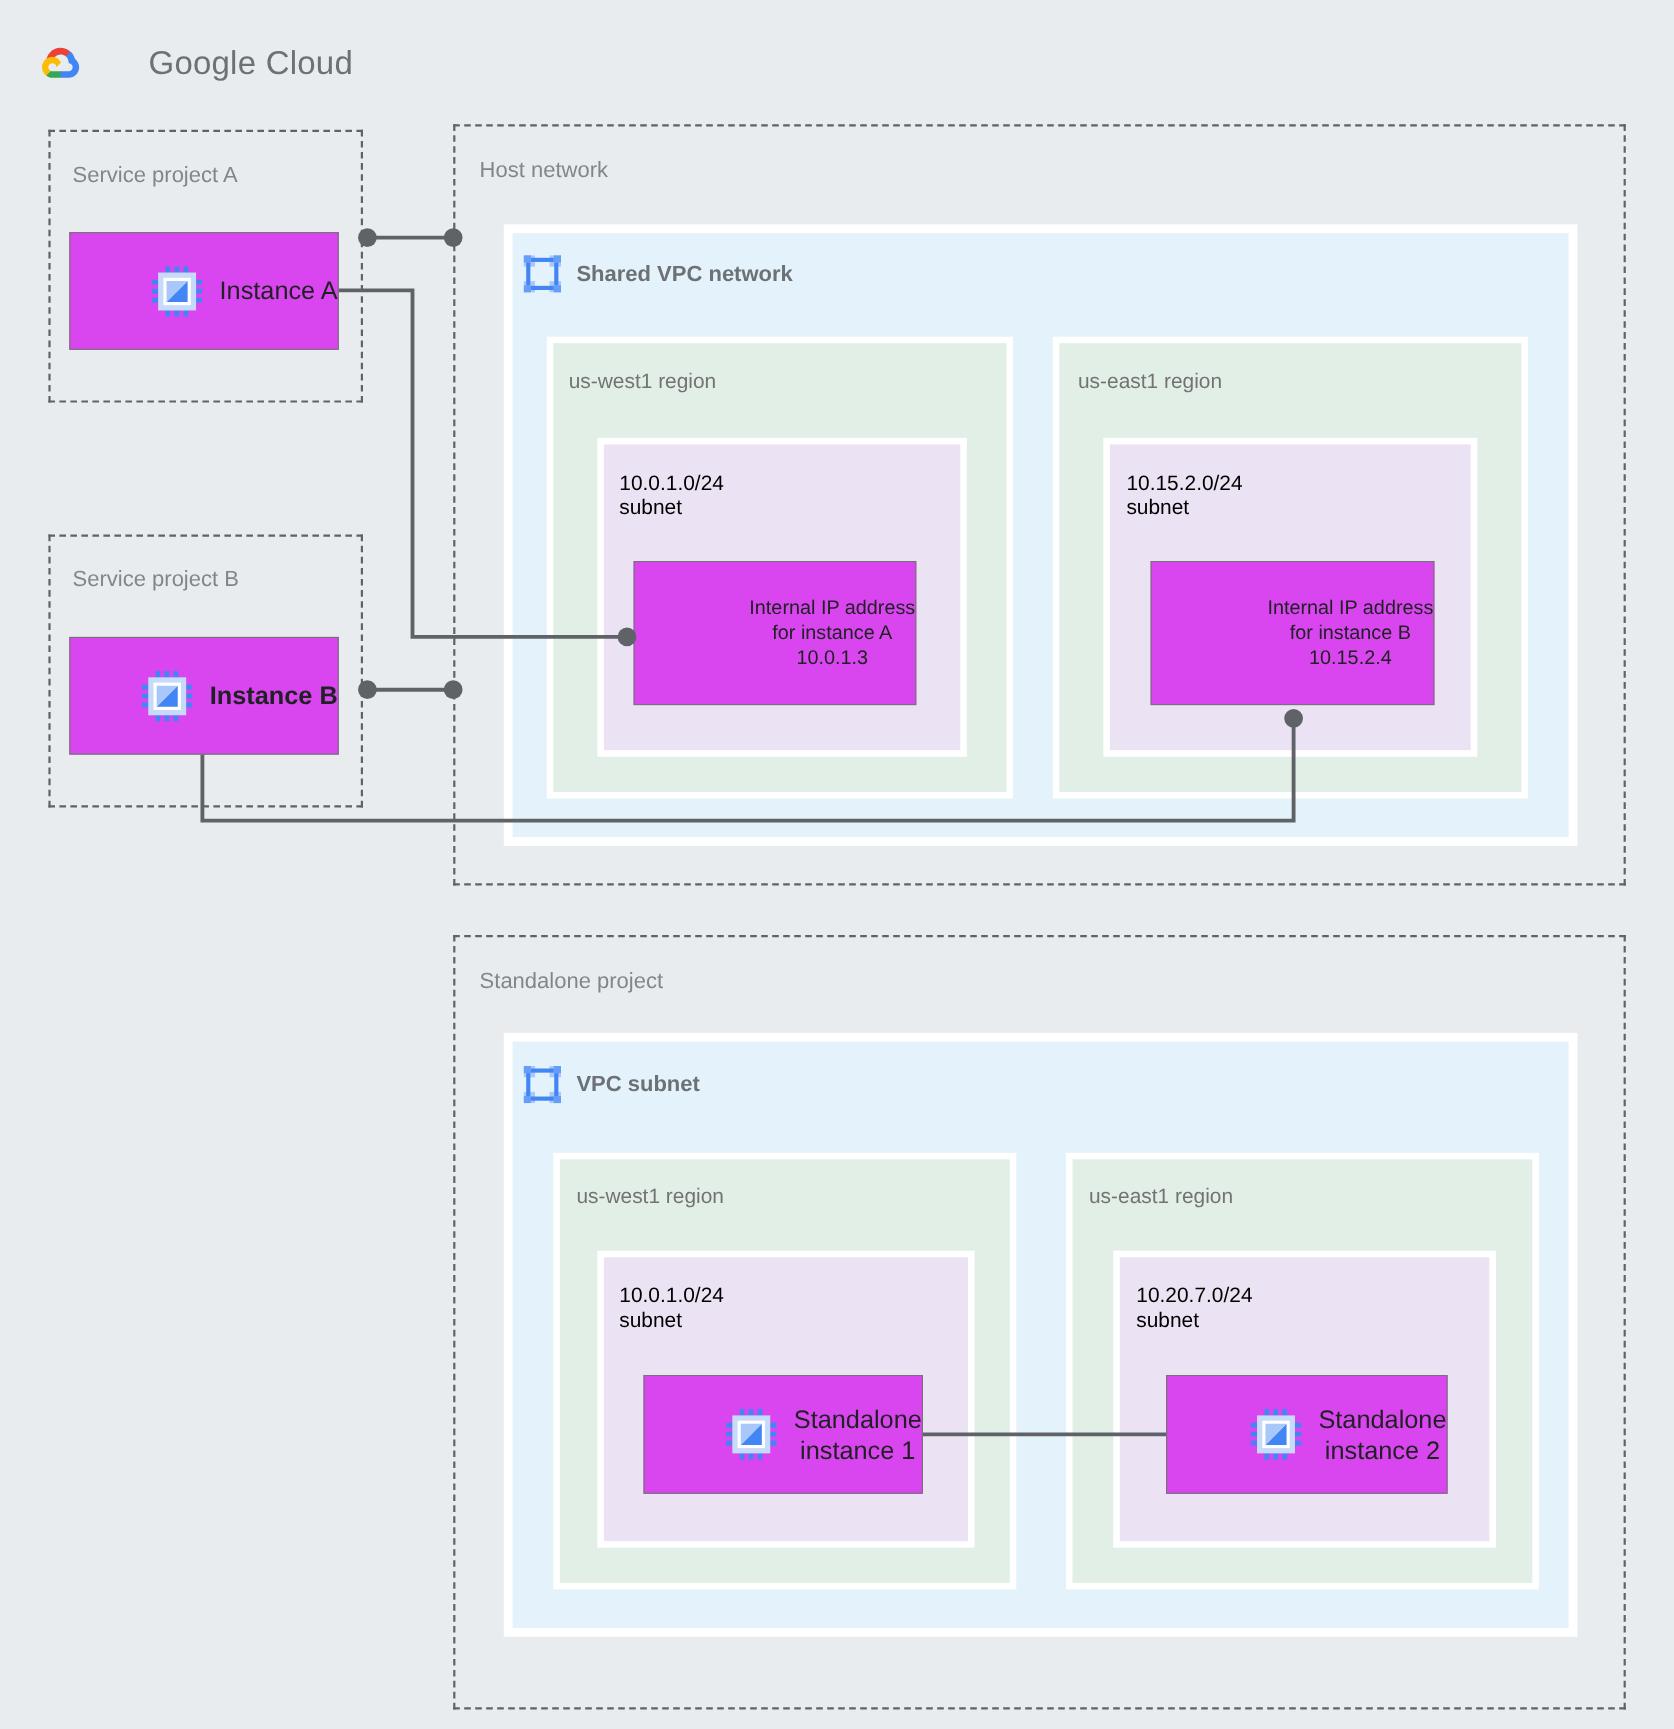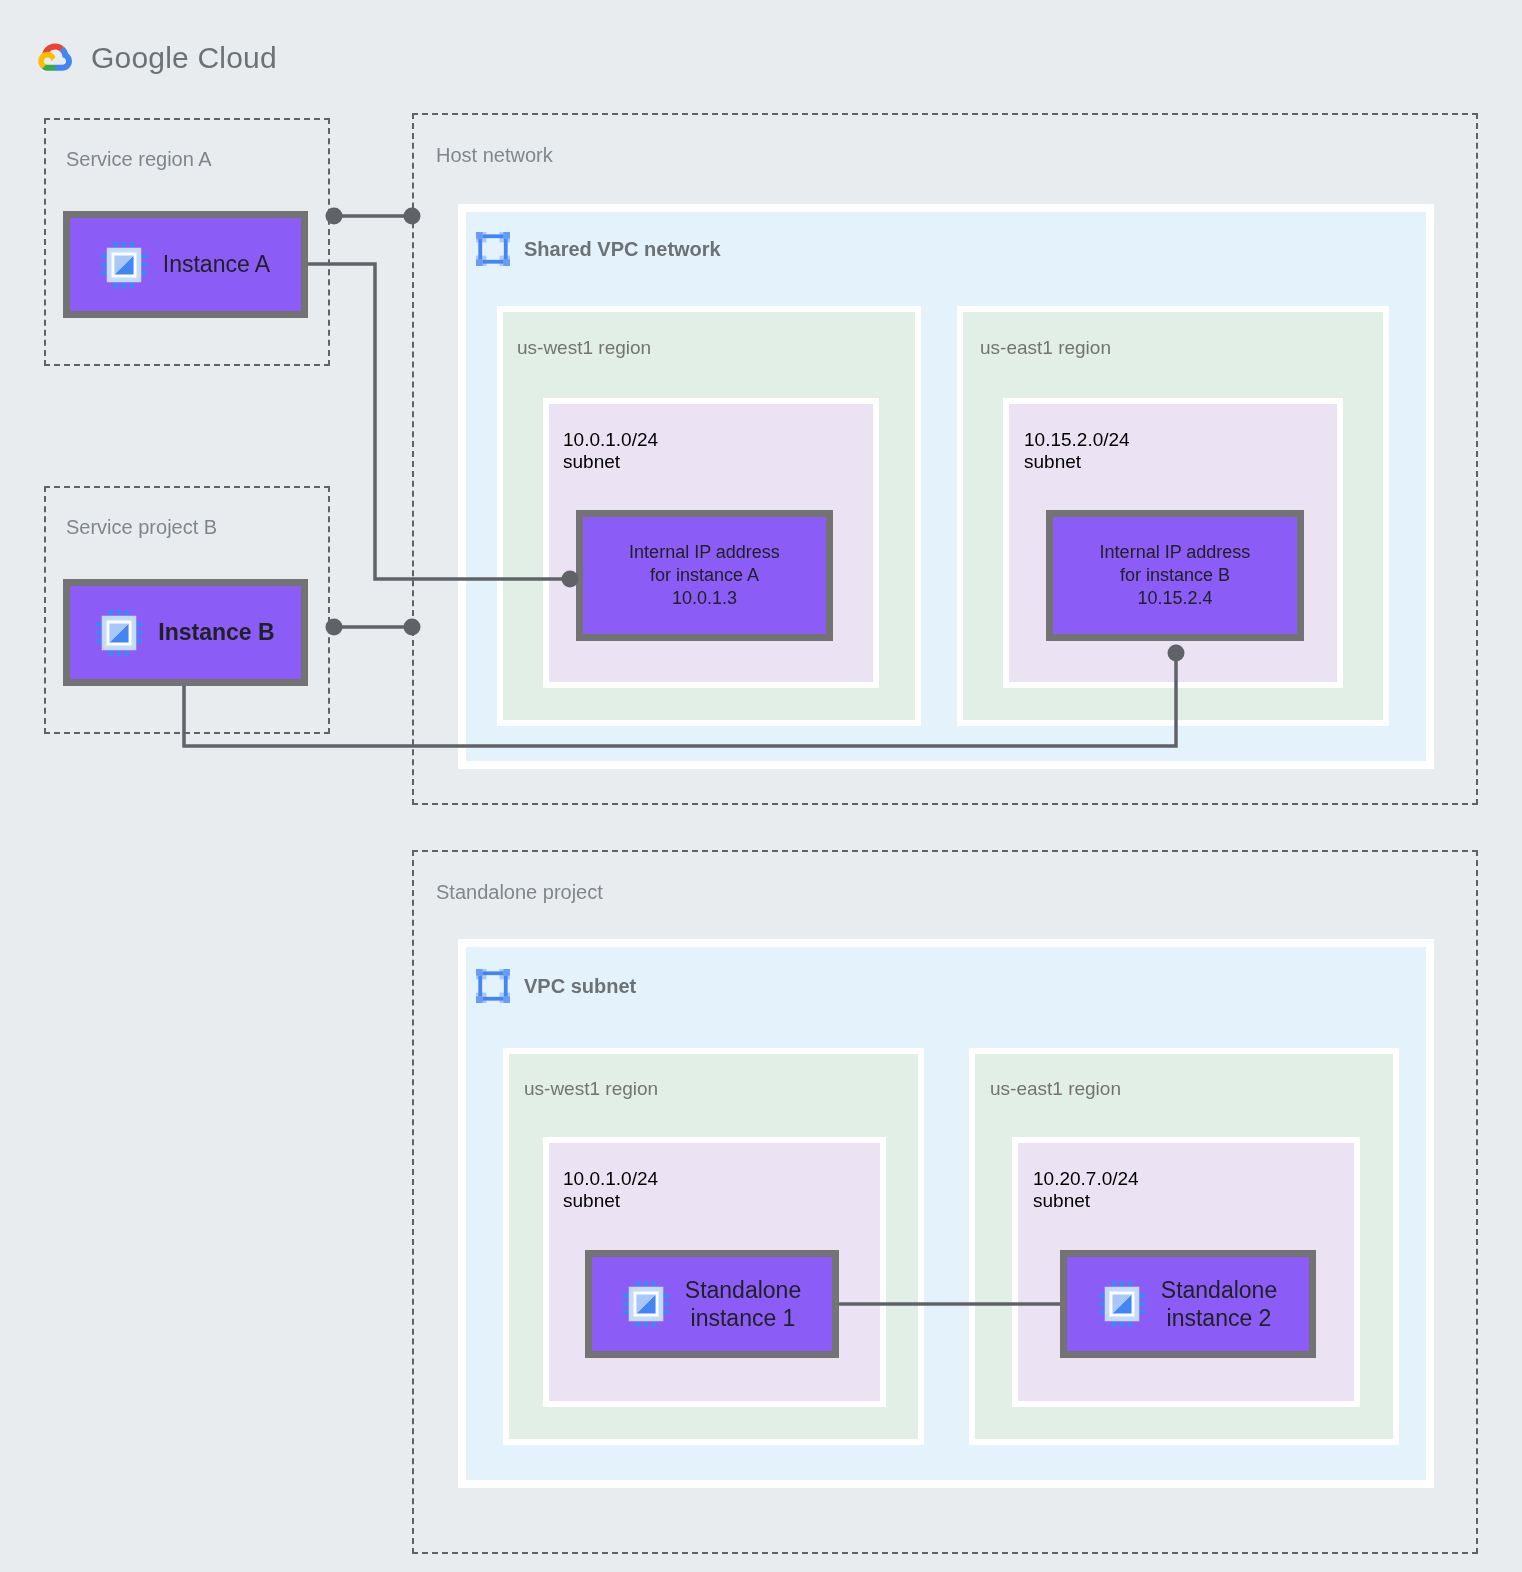--- a/index.html
+++ b/index.html
@@ -27,21 +27,21 @@
     align-items: center;
     gap: 14px;
   }
   .logo-mark { width: 44px; height: 40px; display: block; }
   .logo-text {
     font-size: 30px;
     color: #6b7174;
     letter-spacing: 0.2px;
     white-space: nowrap;
   }
-  .logo-text .lt-bold { font-weight: 400; }
+  .logo-text .lt-bold { font-weight: 400; margin-left: 44px; }
 
   
   .proj {
     position: absolute;
     border: 2px dashed #5f6368;
     background: transparent;
     box-sizing: border-box;
   }
   .proj-label {
     position: absolute;
@@ -96,25 +96,25 @@
     font-size: 19px;
     color: #000000;
     line-height: 1.18;
     white-space: pre-line;
   }
 
   
   .card {
     position: absolute;
     box-sizing: border-box;
-    background: #8b5cf6;
-    border: 7px solid #737373;
+    background: #d946ef;
+    border: 1px solid #737373;
     display: flex;
     align-items: center;
-    justify-content: center;
+    justify-content: flex-end;
   }
   .card-inner {
     display: flex;
     align-items: center;
     gap: 16px;
   }
   .card-text {
     font-size: 23px;
     color: #202124;
     line-height: 1.22;
@@ -147,21 +147,21 @@
     <svg class="logo-mark" viewBox="0 0 48 42">
       <path d="M30.1 13.4 L33.3 10.2 L33.5 8.8 C27.7 3.5 18.4 4.1 13.2 10.2 C11.7 11.9 10.7 14 10.1 16.1 L11.3 15.9 L17.7 14.9 L18.2 14.4 C21.1 11.3 25.9 10.9 29.2 13.6 Z" fill="#ea4335"></path>
       <path d="M38.3 16.0 C37.5 13.2 36.0 10.7 33.9 8.8 L29.2 13.5 C31.0 15.0 32.1 17.3 32.1 19.7 L32.1 20.5 C34.3 20.5 36.1 22.3 36.1 24.5 C36.1 26.7 34.3 28.4 32.1 28.4 L24.1 28.4 L23.3 29.3 L23.3 34.1 L24.1 34.9 L32.1 34.9 C37.8 34.9 42.5 30.3 42.5 24.5 C42.5 21.0 40.8 17.9 38.3 16.0 Z" fill="#4285f4"></path>
       <path d="M16.1 34.9 L24.1 34.9 L24.1 28.4 L16.1 28.4 C15.5 28.4 15.0 28.3 14.5 28.1 L13.4 28.4 L10.1 31.6 L9.8 32.6 C11.6 34.0 13.8 34.9 16.1 34.9 Z" fill="#34a853"></path>
       <path d="M16.1 14.1 C10.4 14.1 5.7 18.7 5.7 24.5 C5.7 27.9 7.3 30.9 9.8 32.6 L14.5 28.1 C12.9 27.4 11.8 25.9 11.8 24.5 C11.8 22.3 13.6 20.5 16.1 20.5 C18.1 20.5 19.9 21.9 19.9 24.5 L19.9 24.5 L24.6 19.8 C22.7 16.4 19.6 14.1 16.1 14.1 Z" fill="#fbbc05"></path>
     </svg>
     <div class="logo-text"><span class="lt-bold">Google</span> <span>Cloud</span></div>
   </div>
 
   <div class="proj" style="left:44px; top:118px; width:286px; height:248px;"></div>
-  <div class="proj-label" style="left:66px; top:148px;">Service region A</div>
+  <div class="proj-label" style="left:66px; top:148px;">Service project A</div>
   <div class="card" style="left:63px; top:211px; width:245px; height:107px;">
     <div class="card-inner">
       <svg class="icon-cpu" viewBox="0 0 48 48">
         <g fill="#4285f4">
           <rect x="13" y="0" width="4.5" height="8"></rect>
             <rect x="21.5" y="0" width="4.5" height="8"></rect>
             <rect x="30" y="0" width="4.5" height="8"></rect>
           <rect x="13" y="40" width="4.5" height="8"></rect>
             <rect x="21.5" y="40" width="4.5" height="8"></rect>
             <rect x="30" y="40" width="4.5" height="8"></rect>

